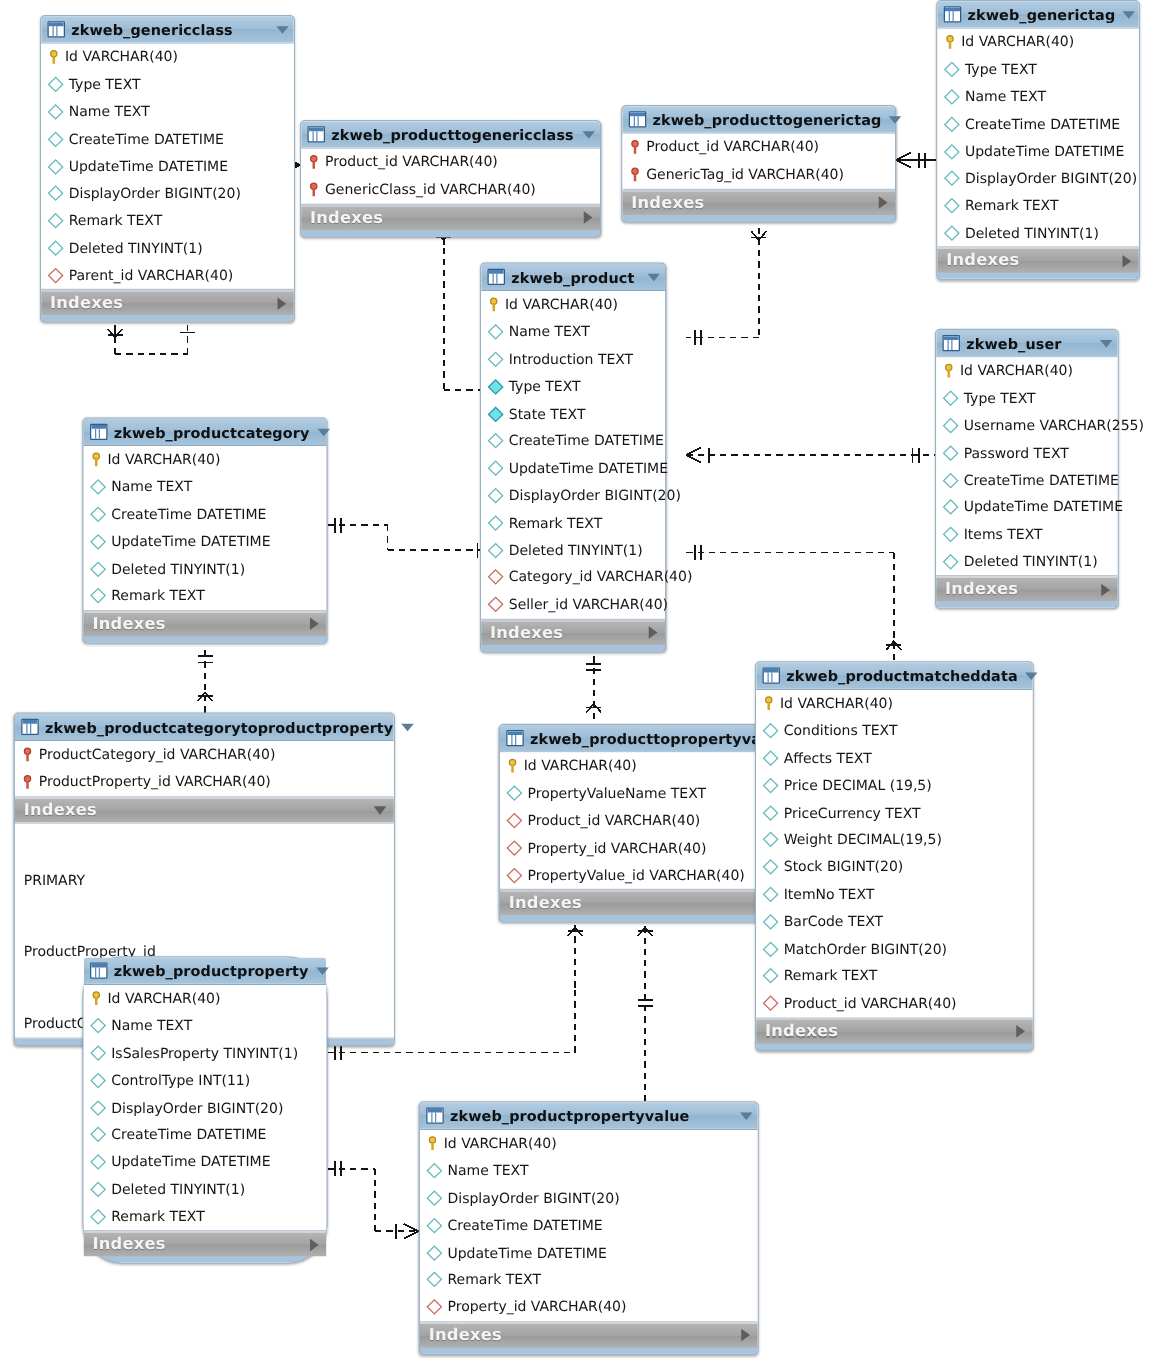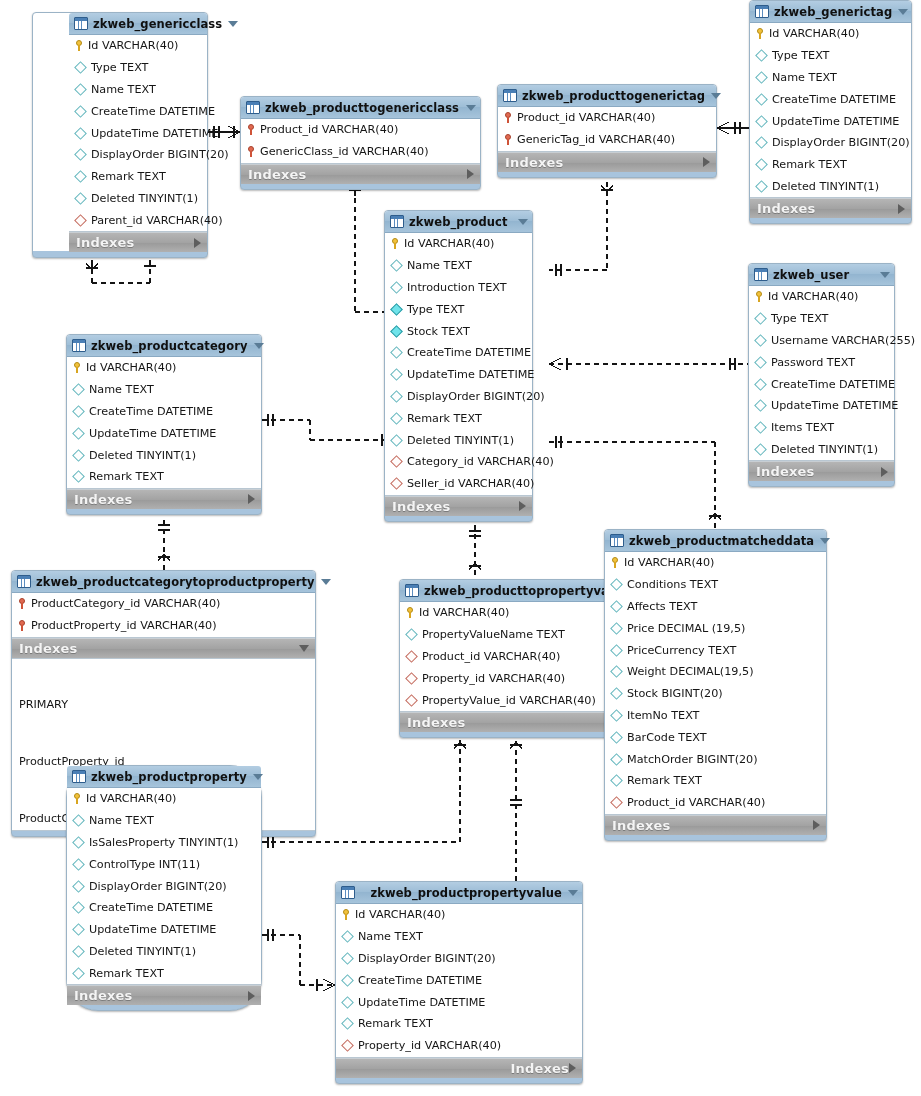--- a/index.html
+++ b/index.html
@@ -257,21 +257,21 @@
         <path d="M273,929 L273,941"></path>
         <path d="M335,985 L323,979"></path>
         <path d="M335,985 L323,991"></path>
         <path d="M317,979 L317,991"></path>
       </g>
 
     </g>
   </svg>
 
   <div id="tables-layer">
-      <div class="table" style="left: 32px; top: 12px; width: 176px; padding-left: 36px;">
+      <div class="table" style="left: 32px; top: 12px; width: 204px;">
         <div class="t-head">
           <span class="t-icon"></span>
           <span class="t-title">zkweb_genericclass</span>
           <span class="t-caret"></span>
         </div>
         <div class="cols">
           <div class="col">
             <span class="ic key-pk"></span>
             <span>Id VARCHAR(40)</span>
           </div>
@@ -418,21 +418,21 @@
           <div class="col">
             <span class="ic diamond"></span>
             <span>Introduction TEXT</span>
           </div>
           <div class="col">
             <span class="ic diamond-filled"></span>
             <span>Type TEXT</span>
           </div>
           <div class="col">
             <span class="ic diamond-filled"></span>
-            <span>Stock TEXT</span>
+            <span>State TEXT</span>
           </div>
           <div class="col">
             <span class="ic diamond"></span>
             <span>CreateTime DATETIME</span>
           </div>
           <div class="col">
             <span class="ic diamond"></span>
             <span>UpdateTime DATETIME</span>
           </div>
           <div class="col">
@@ -705,21 +705,21 @@
           <div class="col">
             <span class="ic diamond"></span>
             <span>Remark TEXT</span>
           </div>
         </div>
         <div class="idx-bar">
           <span class="idx-label">Indexes</span>
           <span class="idx-arrow-right"></span>
         </div>
       </div>
-      <div class="table" style="left: 335px; top: 881px; width: 248px; text-align: right;">
+      <div class="table" style="left: 335px; top: 881px; width: 272px;">
         <div class="t-head">
           <span class="t-icon"></span>
           <span class="t-title">zkweb_productpropertyvalue</span>
           <span class="t-caret"></span>
         </div>
         <div class="cols">
           <div class="col">
             <span class="ic key-pk"></span>
             <span>Id VARCHAR(40)</span>
           </div>

